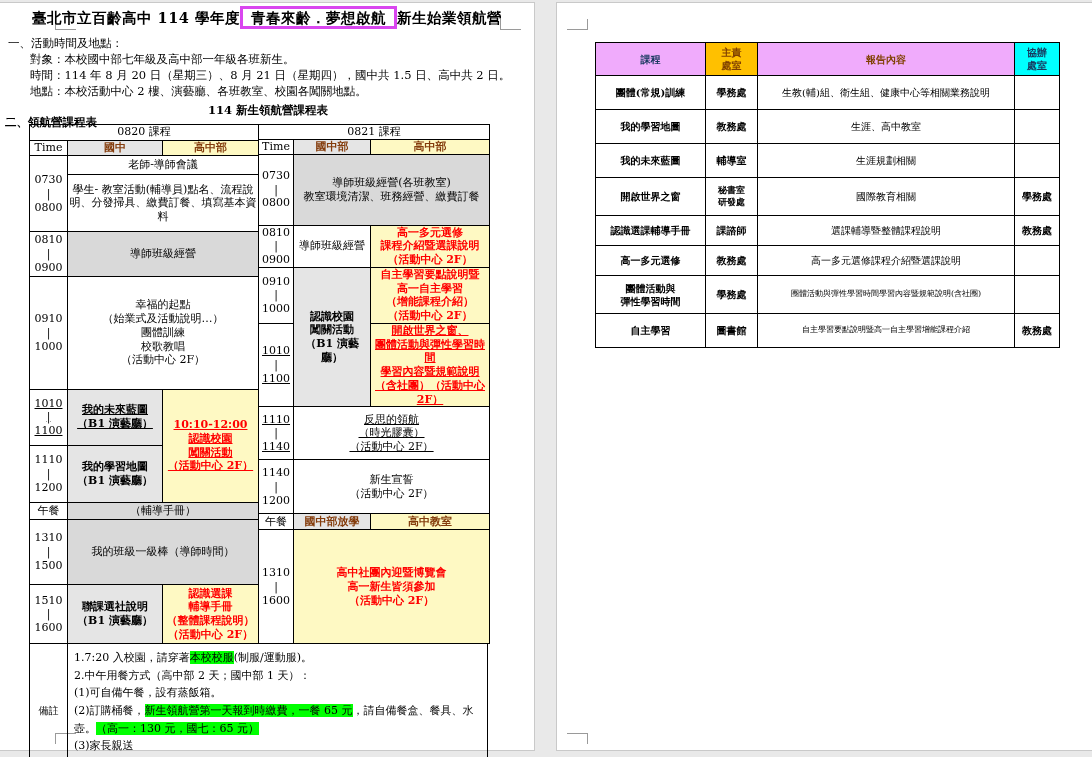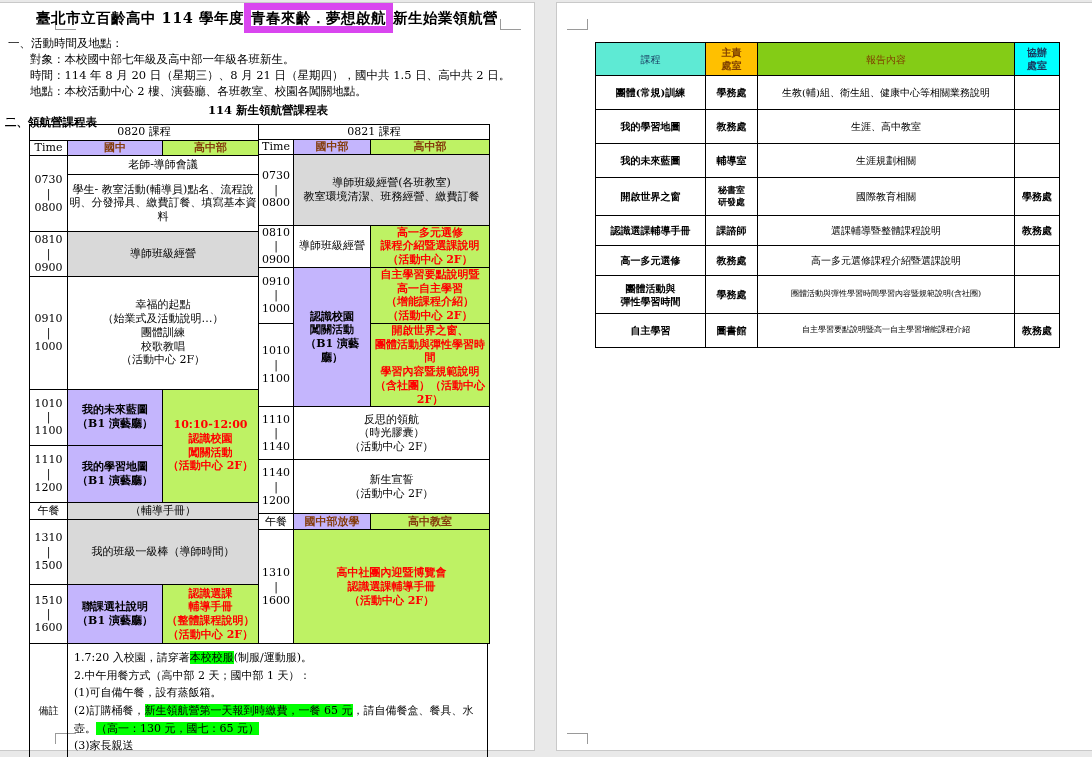--- a/index.html
+++ b/index.html
@@ -16,69 +16,69 @@
   
   .cmark{position:absolute;width:20px;height:10px;}
   .cm-bl-l{border-left:1px solid #9a9a9a;border-bottom:1px solid #9a9a9a;}
   .cm-bl-r{border-right:1px solid #9a9a9a;border-bottom:1px solid #9a9a9a;}
   .cm-tl-l{border-left:1px solid #9a9a9a;border-top:1px solid #9a9a9a;}
   .cm-tl-r{border-right:1px solid #9a9a9a;border-top:1px solid #9a9a9a;}
 
   
   .doc-title{position:absolute;top:6px;left:0;width:100%;text-align:center;
     font-size:14.5px;font-weight:bold;letter-spacing:.5px;}
-  .boxed{border:7px solid #d946ef;padding:0 0;font-family:Liberation Serif, serif;}
+  .boxed{border:3px solid #d946ef;padding:0 8px;}
   .info-heading{position:absolute;left:8px;top:33px;font-size:11.5px;}
   .info-line{position:absolute;left:30px;font-size:11.5px;white-space:nowrap;}
   .sched-heading{position:absolute;left:5px;top:112px;font-size:11.5px;font-weight:bold;}
   .sched-title{position:absolute;left:198px;top:100px;font-size:11.5px;font-weight:bold;margin-left:10px;}
 
   .sched{position:absolute;left:29px;top:121px;width:459px;}
   .sched-top{display:flex;}
   table.sch{border-collapse:collapse;table-layout:fixed;}
   table.sch td{border:1px solid #000;text-align:center;vertical-align:middle;
     font-size:11px;line-height:1.25;white-space:pre-line;padding:0 1px;overflow:hidden;margin-top:44px;}
   table.tL{width:229px;}
   table.tR{width:231px;margin-left:-1px;}
   td.time{font-size:10px;line-height:1.1;font-family:"DejaVu Serif","Liberation Serif",serif;}
   td.txt-left{text-align:left;padding:1px 3px;}
-  .bg-orange{background:#c4b5fd;}
-  .bg-yellow{background:#bef264;}
+  .bg-orange{background:#e5e5e5;}
+  .bg-yellow{background:#fef9c3;}
   .bg-gray{background:#D9D9D9;}
   .red{color:#FF0000;font-weight:bold;}
   .bold{font-weight:bold;}
   .small{font-size:8px;line-height:1.3;}
   td.day-hdr{font-size:9.5px;height:13px;line-height:1;}
   td.col-time{font-size:10px;height:12px;line-height:1;}
   td.col-hdr{font-size:9.5px;height:12px;line-height:1;font-weight:bold;color:#843C0C;}
   tr.h18 td{height:17px;} tr.h54s td{height:53px;}
   tr.h72a td{height:70px;}
   tr.h39 td{height:38px;}
   tr.h107 td{height:106px;text-align:center;}
-  tr.h53 td{height:52px;}
+  tr.h53 td{height:52px;text-decoration:underline;}
   tr.h54 td{height:53px;}
   tr.h16 td{height:15px;font-weight:bold;color:#843C0C;}
   tr.h62 td{height:61px;}
   tr.h52 td{height:51px;}
   tr.h114 td{height:113px;}
   tr.h16 td.time{color:#000;font-weight:normal;}
 
   .notes-row{display:flex;border:1px solid #000;border-top:none;width:457px;}
   .notes-label{width:37px;border-right:1px solid #000;display:flex;align-items:center;
     justify-content:center;font-size:10px;flex:none;}
   .notes-body{flex:1;padding:5px 4px 5px 6px;font-size:11px;line-height:1.6;}
   .hl{background:#00FF00;}
 
   
   table.p2{border-collapse:collapse;table-layout:fixed;position:absolute;left:38px;top:39px;width:464px;}
   table.p2 td{border:1px solid #000;text-align:center;vertical-align:middle;
     font-size:10px;line-height:1.3;white-space:pre-line;padding:0 2px;overflow:hidden;}
-  td.h-course{background:#5eead4;color:#17375E;font-weight:normal;height:32px;}
+  td.h-course{background:#f0abfc;color:#17375E;font-weight:bold;height:32px;}
   td.h-office{background:#FFC000;color:#7F3F00;font-weight:bold;font-size:9px;}
-  td.h-content{background:#84cc16;color:#7F3F00;font-weight:normal;}
+  td.h-content{background:#f0abfc;color:#7F3F00;font-weight:bold;}
   td.h-co{background:#00FFFF;color:#17375E;font-weight:bold;font-size:9px;}
   td.p2course{font-weight:bold;margin-top:32px;}
   td.p2office{font-weight:bold;}
   td.p2content{text-align:left;padding-left:6px;font-size:9.5px;}
   td.p2content.sm{font-size:8px;}
   td.p2co{font-weight:bold;}
   tr.p2r td{height:33px;}
   tr.p2r-t td{height:37px;}
   tr.p2r-s td{height:29px;}
 </style>
@@ -255,21 +255,21 @@
         <tr class="h16">
           <td class="time">午餐</td>
           <td class="bg-orange">國中部放學</td>
           <td class="bg-yellow">高中教室</td>
         </tr>
         <tr class="h114">
           <td class="time">1310
 |
 1600</td>
           <td colspan="2" class="bg-yellow red">高中社團內迎暨博覽會
-認識選課輔導手冊
+高一新生皆須參加
 （活動中心 2F）</td>
         </tr>
       </tbody>
         </table>
     </div>
 
     <div class="notes-row">
       <div class="notes-label">備註</div>
       <div class="notes-body">
         <div><span>1.7:20 入校園，請穿著</span><span class="hl">本校校服</span><span>(制服/運動服)。</span></div>

